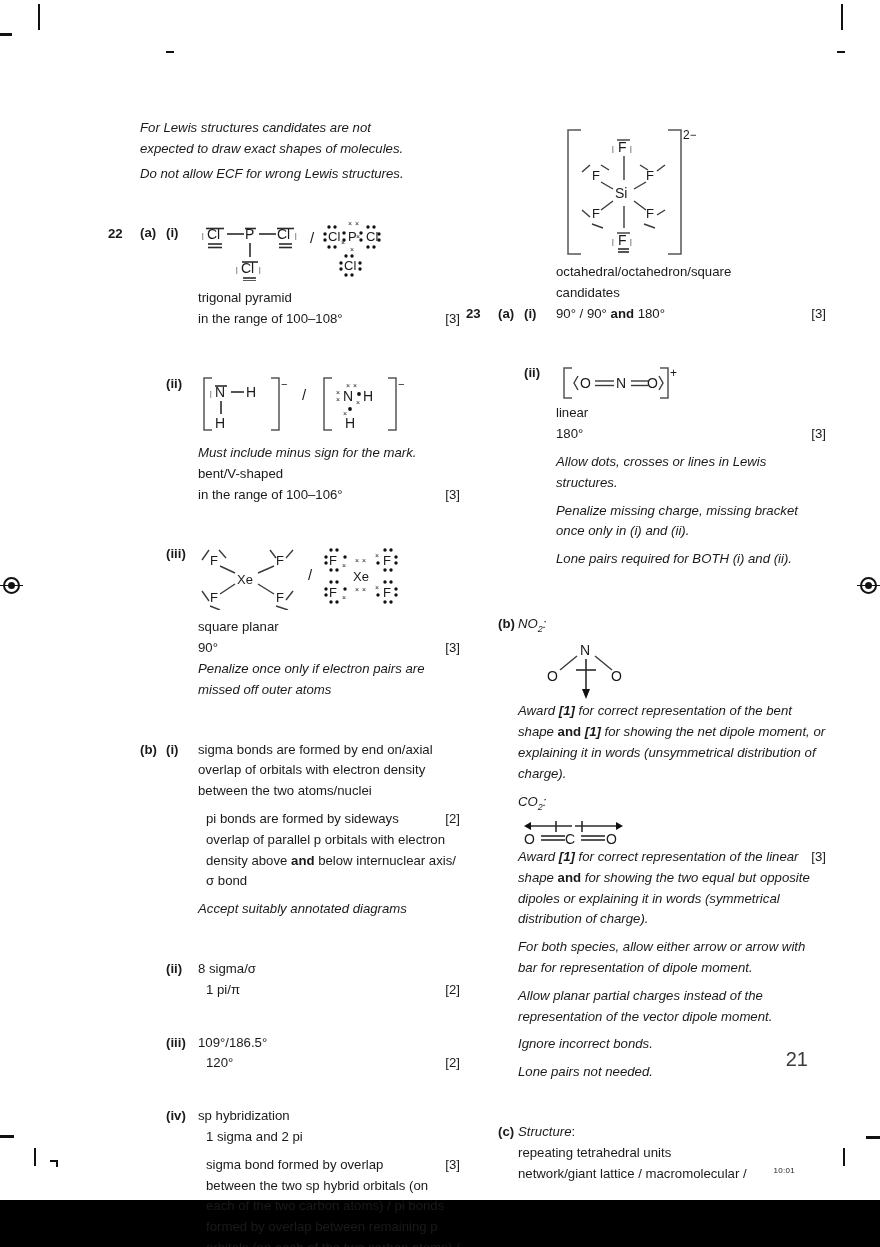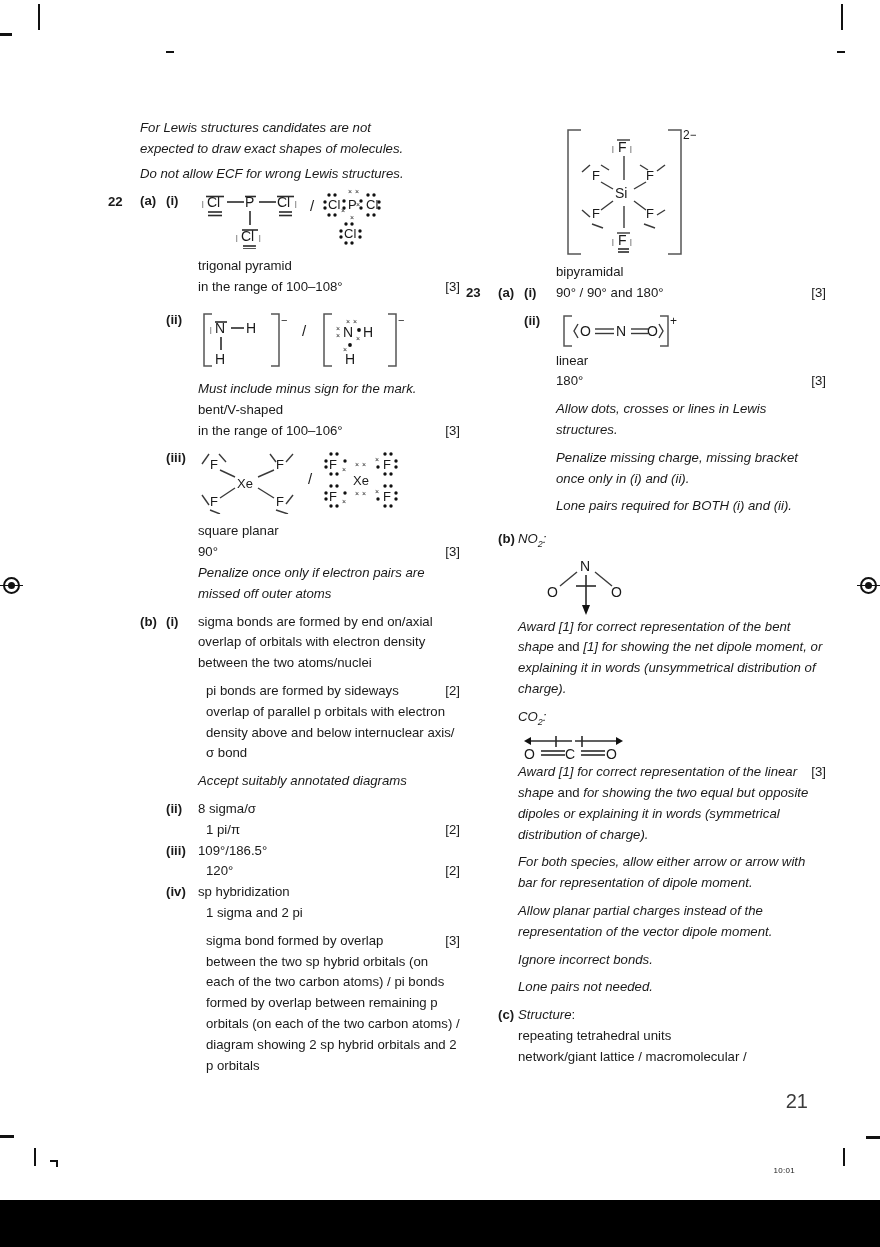--- a/index.html
+++ b/index.html
@@ -37,49 +37,49 @@
   
   .page { position: absolute; left: 0; top: 0; width: 880px; height: 1247px; }
   .col {
     position: absolute; top: 118px;
     font-size: 13.2px; line-height: 20.8px;
   }
   .col-left  { left: 108px; width: 352px; }
   .col-right { left: 466px; width: 360px; }
 
   
-  .row { display: flex; align-items: flex-start; }
+  .row { display: flex; align-items: flex-start; margin-top: 32px; }
   .qnum  { width: 32px; font-weight: bold; flex: none; padding-top: 1px; }
   .lvl-a { width: 26px; font-weight: bold; flex: none; }
   .lvl-i { width: 32px; font-weight: bold; flex: none; }
   .body  { flex: 1 1 auto; min-width: 0; }
 
   .ital { font-style: italic; }
-  .b { font-weight: normal; }
+  .b { font-weight: bold; }
   .mark { float: right; margin-left: 10px; }
   .line { position: relative; }
   .gap-s { height: 7px; }
   .gap-m { height: 12px; }
 
   .indent-1 { margin-left: 8px; }
 
   sub { font-size: .68em; font-style: italic; }
 
   
   .dia { display: block; }
   .dia text { font-family: "Liberation Sans", sans-serif; fill: #1a1a1a; }
   .ln { stroke: #2b2b2b; stroke-width: 1.6; fill: none; }
   .ln-thin { stroke: #3a3a3a; stroke-width: 1.4; fill: none; }
   .brk { stroke: #555; stroke-width: 1.5; fill: none; }
   .dot { fill: #111; }
   .crs { font-size: 7px; fill: #111; }
 
   
   .folio {
-    position: absolute; right: 72px; top: 1090px;
+    position: absolute; right: 72px; top: 1048px;
     font-size: 20px; color: #3b3b3b;
   }
 </style>
 </head>
 <body>
 
 <div class="page">
 
   <div class="crop" style="left:38px;top:4px;width:2px;height:26px;"></div>
   <div class="crop" style="left:0px;top:33px;width:12px;height:2.5px;"></div>
@@ -451,21 +451,22 @@
 
             <line class="ln-thin" x1="68" y1="84" x2="68" y2="106"></line>
             <text x="56" y="122" font-size="7">|</text>
             <text x="62" y="123" font-size="14">F</text>
             <line class="ln-thin" x1="61" y1="111" x2="74" y2="111"></line>
             <line class="ln" x1="62" y1="127" x2="73" y2="127"></line>
             <line class="ln" x1="62" y1="130" x2="73" y2="130"></line>
             <text x="74" y="122" font-size="7">|</text>
           </svg>
         </div>
-        <div class="line">bipyramidal</div>
+        <div class="line">octahedral/octahedron/square</div>
+        <div class="line">candidates</div>
         <div class="line">
           <span class="mark">[3]</span>
           <span>90° / 90° </span><span class="b">and</span><span> 180°</span>
         </div>
       </div>
     </div>
 
     <div class="gap-s"></div>
 
     <div class="row">

